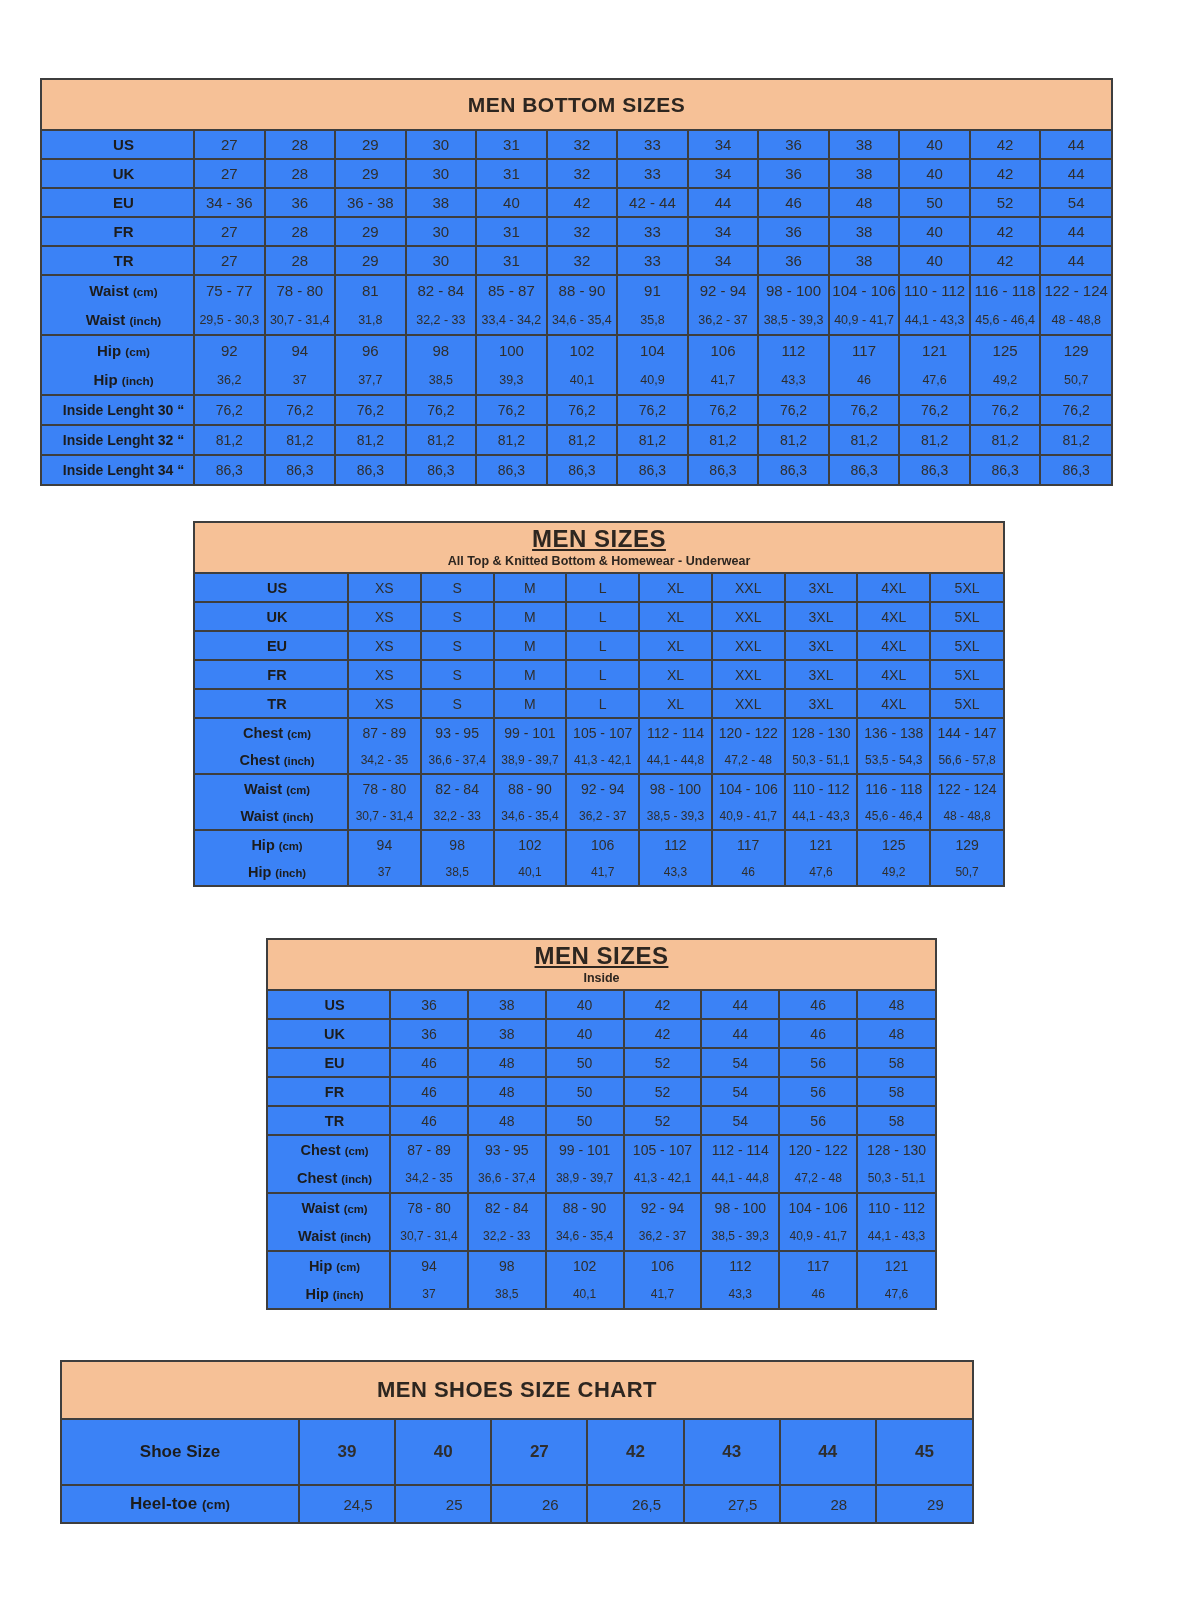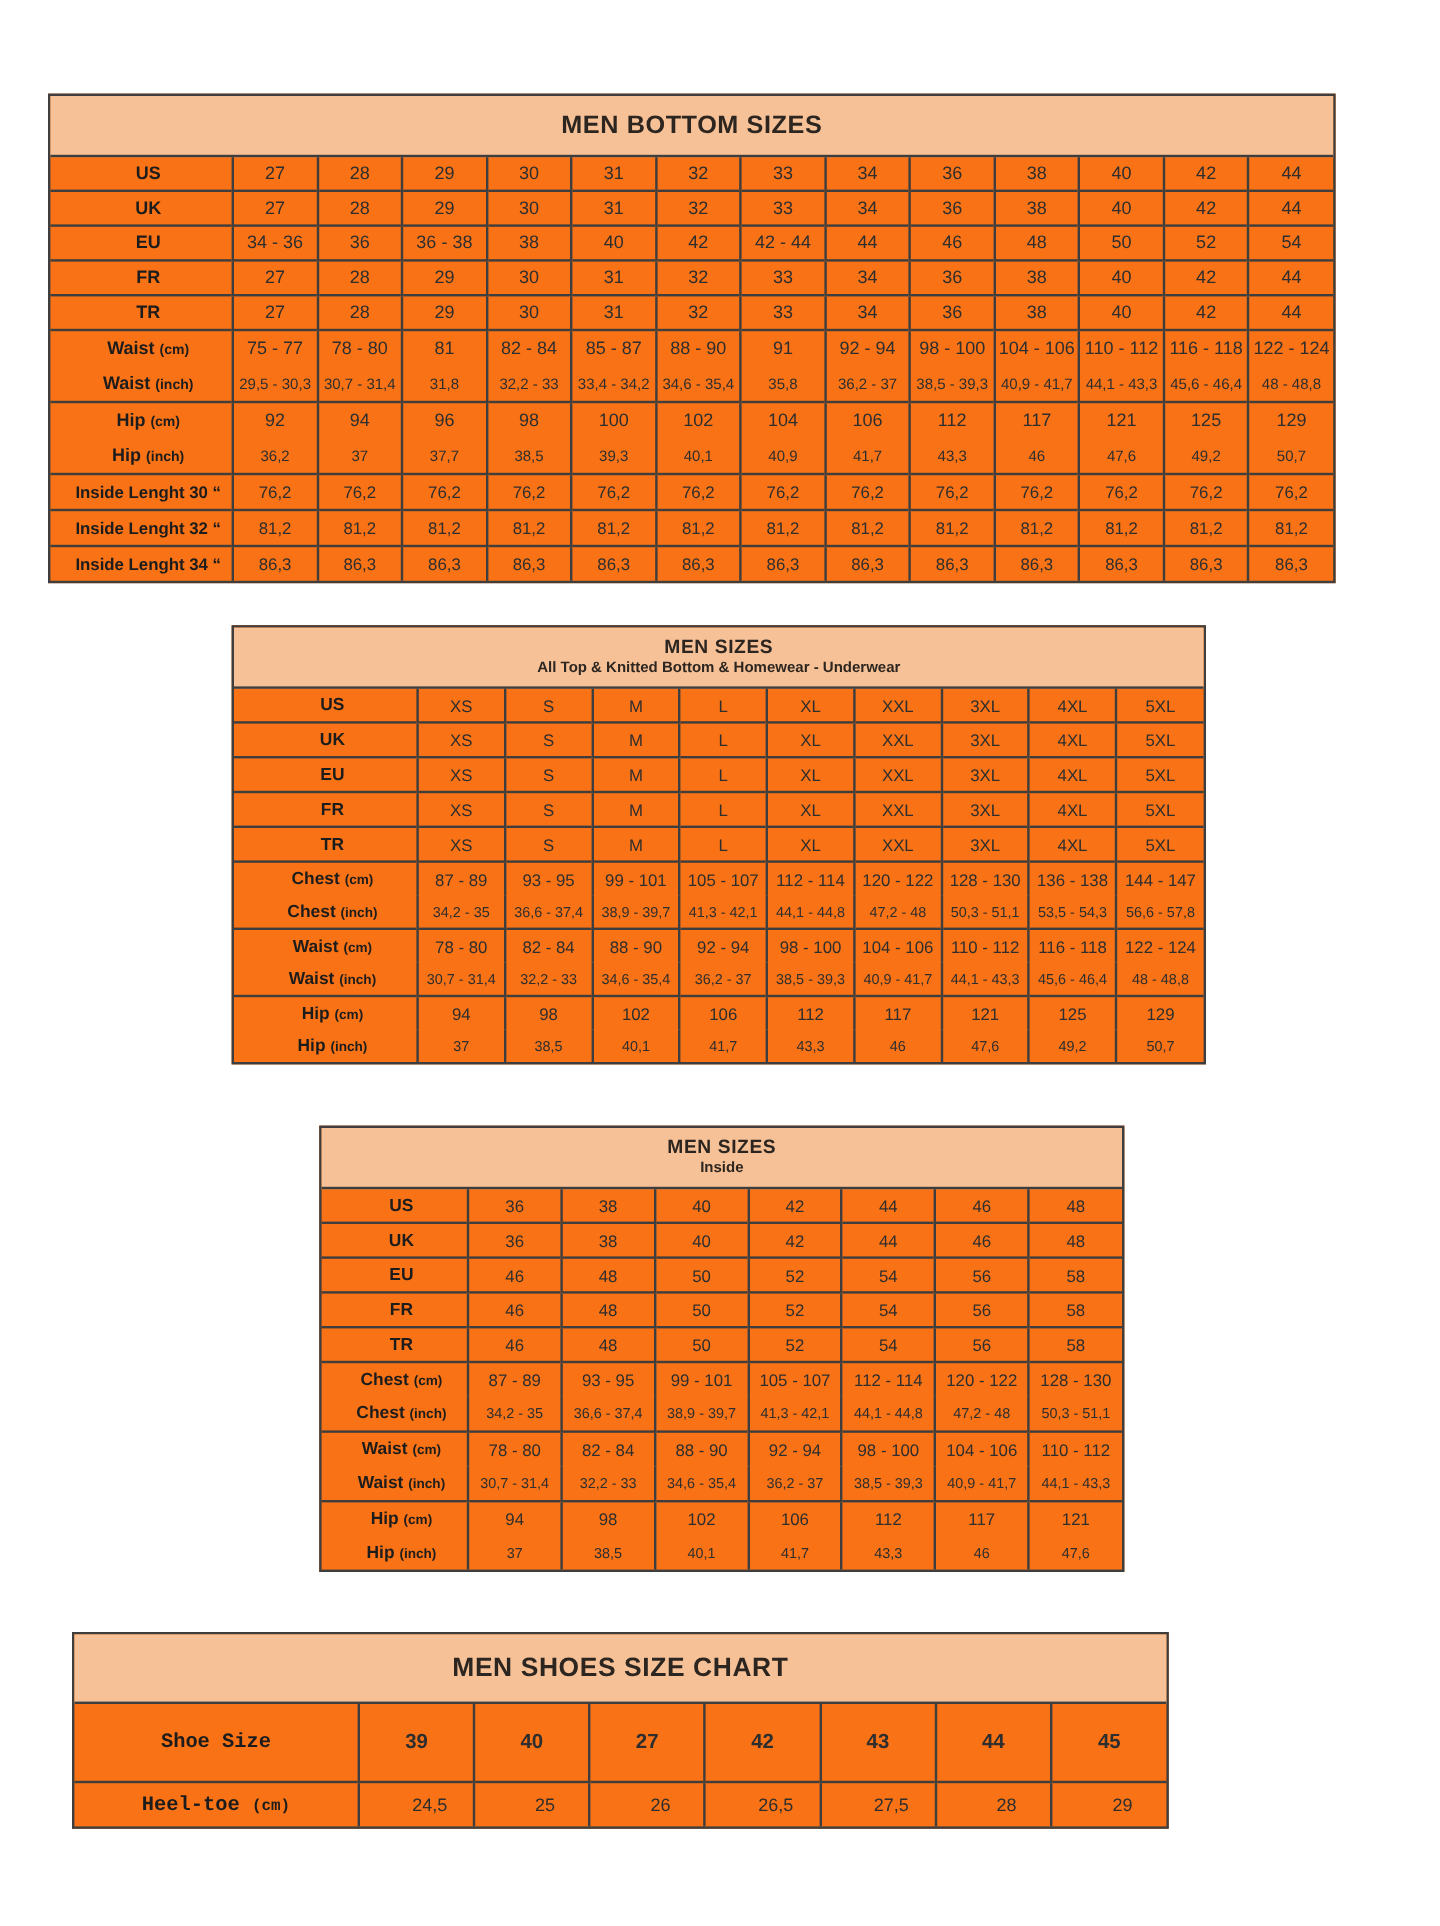--- a/index.html
+++ b/index.html
@@ -12,21 +12,21 @@
   }
   html,body{margin:0;padding:0;}
   body{
     width:1200px;height:1605px;background:var(--page-bg);
     font-family:"Liberation Sans","DejaVu Sans",sans-serif;
     position:relative;
   }
   #page{position:absolute;inset:0;}
   .size-table{
     position:absolute;box-sizing:border-box;
-    border:2px solid var(--border);background:#f97316;
+    border:2px solid var(--border);background:#3b82f6;
   }
   .title-band{
     background:var(--peach);
     border-bottom:2px solid var(--border);
     display:flex;flex-direction:column;align-items:center;justify-content:center;
     text-align:center;
   }
   .tbl-title{font-weight:bold;color:var(--title-c);letter-spacing:0.5px;line-height:1.1;}
   .tbl-subtitle{font-weight:bold;color:var(--title-c);font-size:12.5px;margin-top:2px;line-height:1.1;}
   table{border-collapse:collapse;table-layout:fixed;width:100%;}
@@ -44,31 +44,31 @@
   .t1 .lab{font-size:15px;}
   .t1 .val{font-size:15px;}
   .t1 tr.r-cm td,.t1 tr.r-inch td{height:29px;}
   .t1 tr.r-inch .val{font-size:12.5px;}
   .t1 tr.r-inside td{height:28px;}
   .t1 tr.r-inside .lab{font-size:14px;}
   .t1 tr.r-inside .val{font-size:14px;}
 
   
   .t2 .title-band,.t3 .title-band{height:49px;}
-  .t2 .tbl-title,.t3 .tbl-title{font-size:16px;}
+  .t2 .tbl-title,.t3 .tbl-title{font-size:24px;text-decoration:underline;}
   .t2 td,.t3 td{height:27px;}
   .t2 .lab,.t3 .lab{font-size:14.5px;}
   .t2 .val,.t3 .val{font-size:14px;}
   .t2 tr.r-inch .val,.t3 tr.r-inch .val{font-size:12px;}
   .t3 tr.r-cm td,.t3 tr.r-inch td{height:28px;}
 
   
   .t4 .title-band{height:56px;}
   .t4 .tbl-title{font-size:22px;}
-  .t4 .lab{font-size:17px;padding-left:0;font-family:Liberation Mono, monospace;}
+  .t4 .lab{font-size:17px;padding-left:0;}
   .t4 tr.r-shoe td{height:64px;}
   .t4 tr.r-shoe .val{font-size:17px;font-weight:bold;}
   .t4 tr.r-heel td{height:36px;}
   .t4 tr.r-heel .val{font-size:15px;padding-left:22px;}
 </style>
 </head>
 <body>
 
 <div id="page">
     <div class="size-table t1" style="left: 40px; top: 78px; width: 1073px;">

